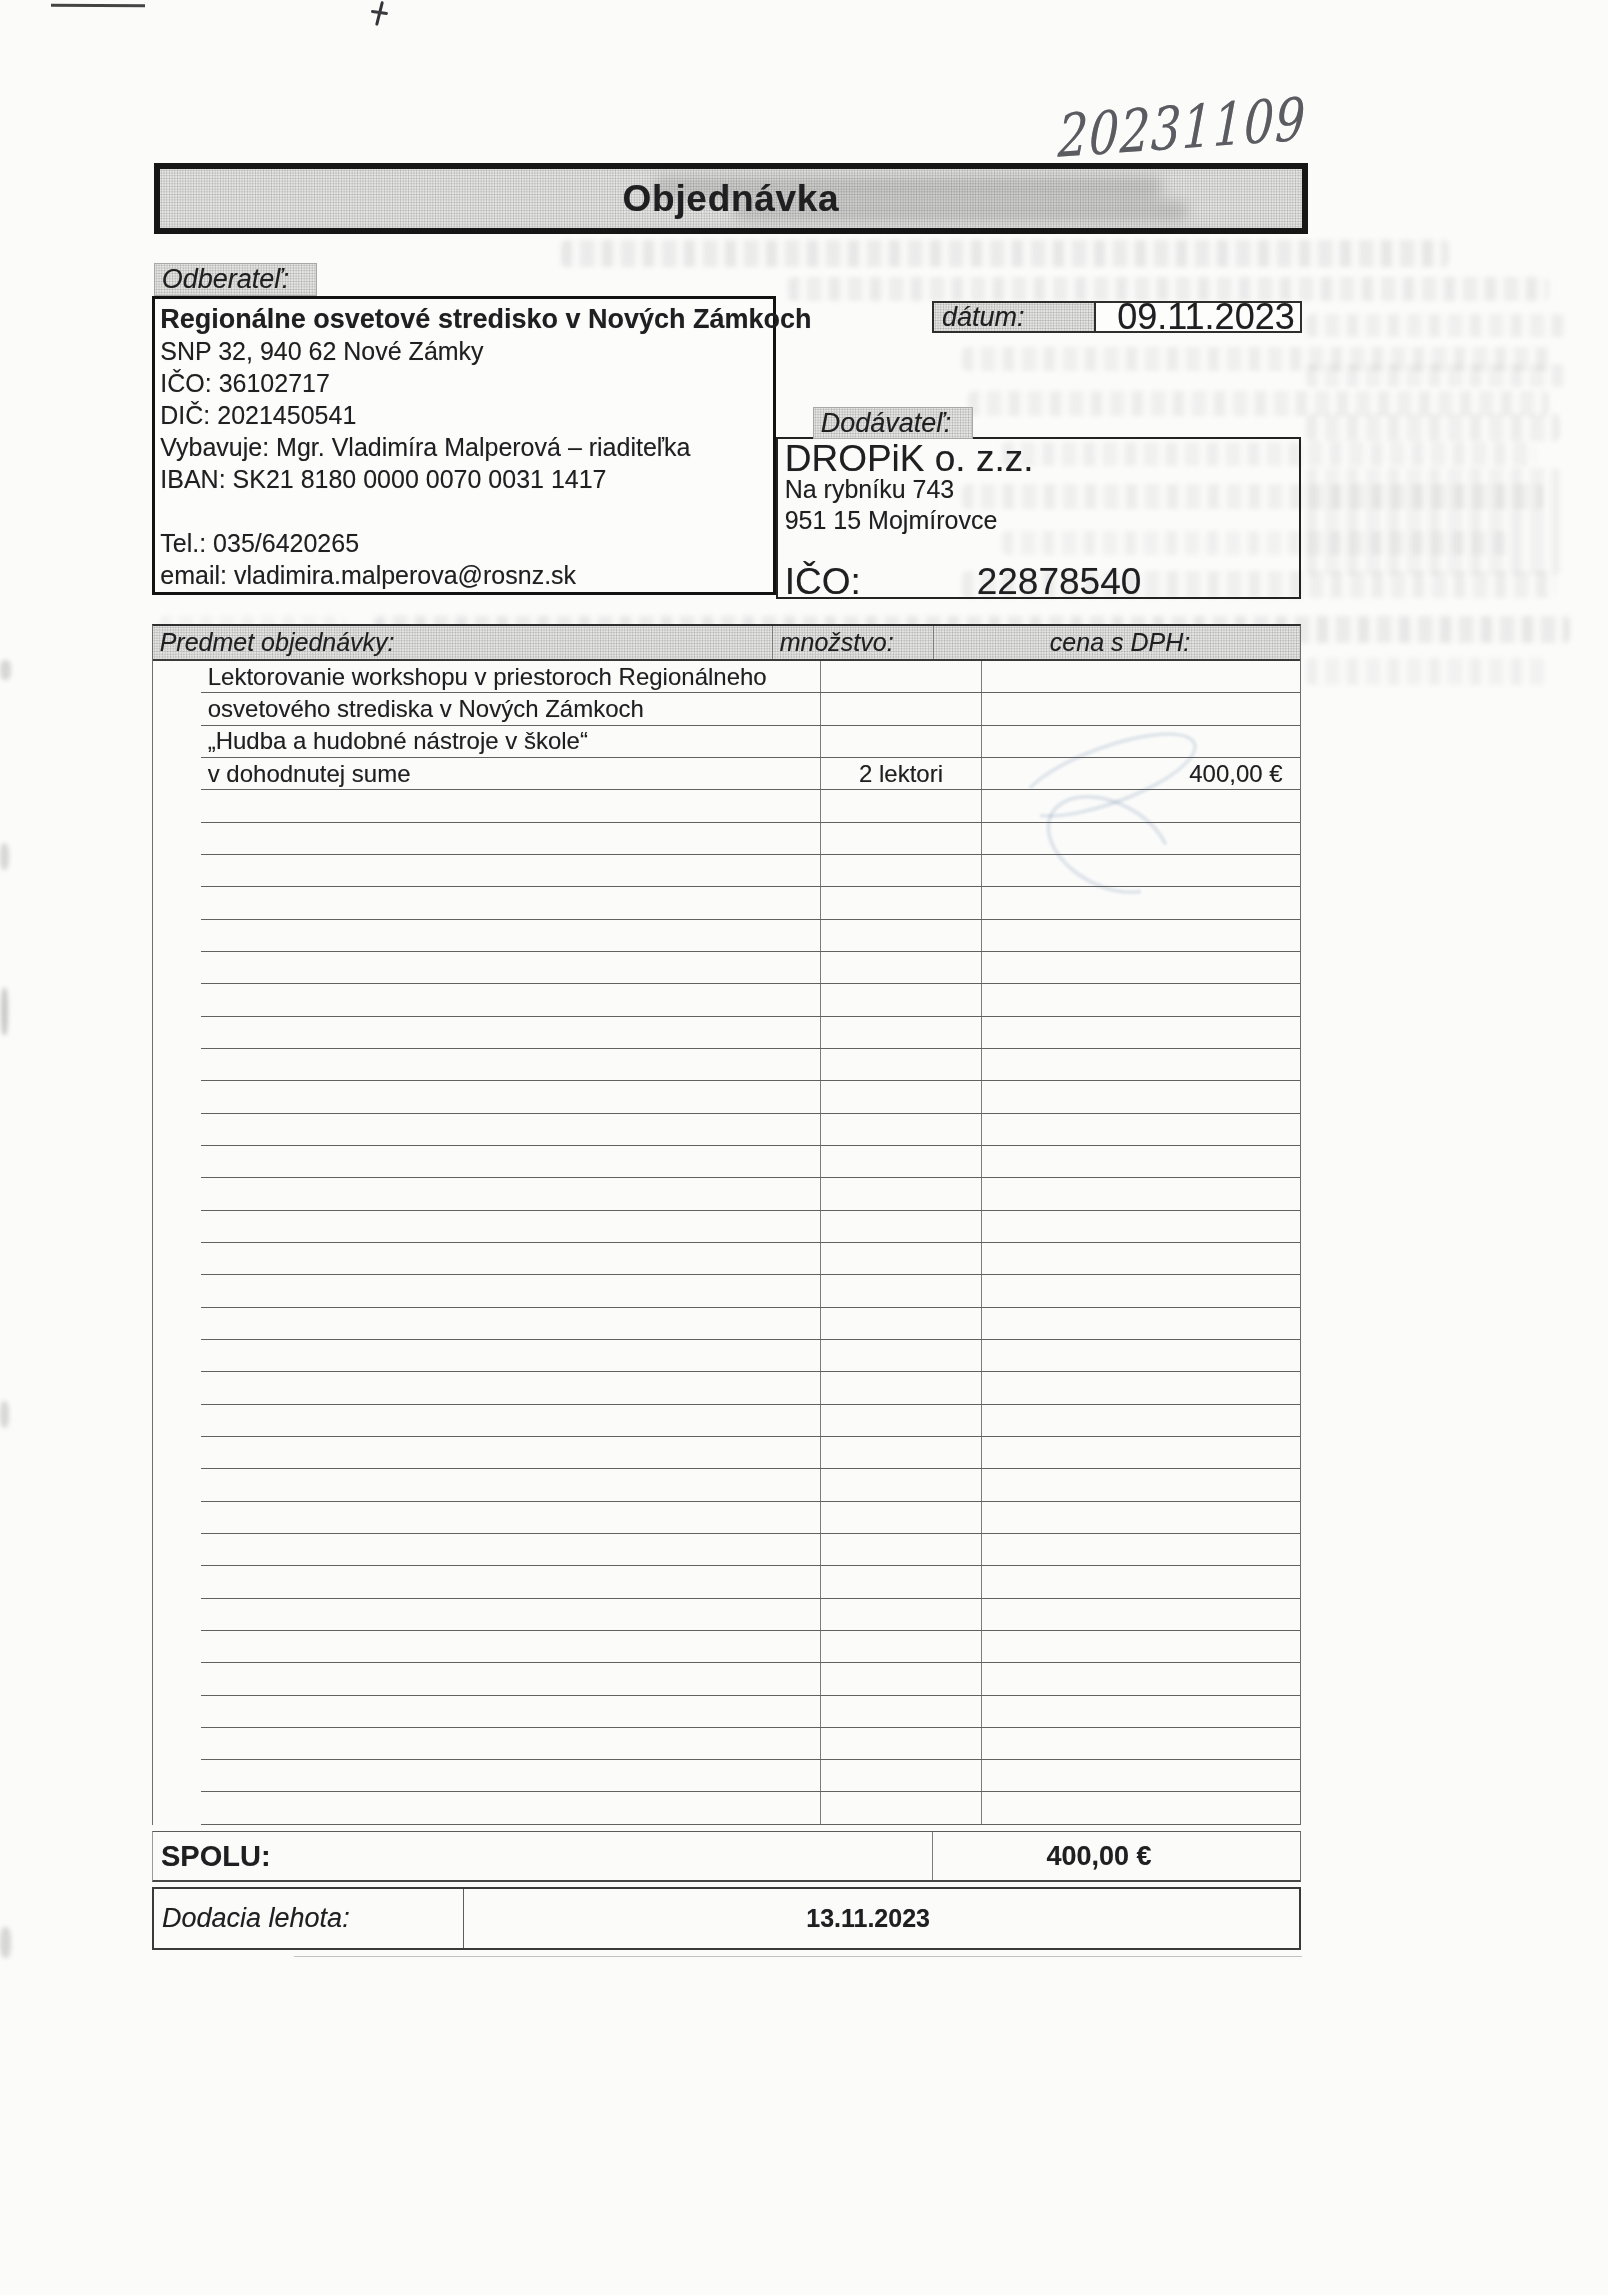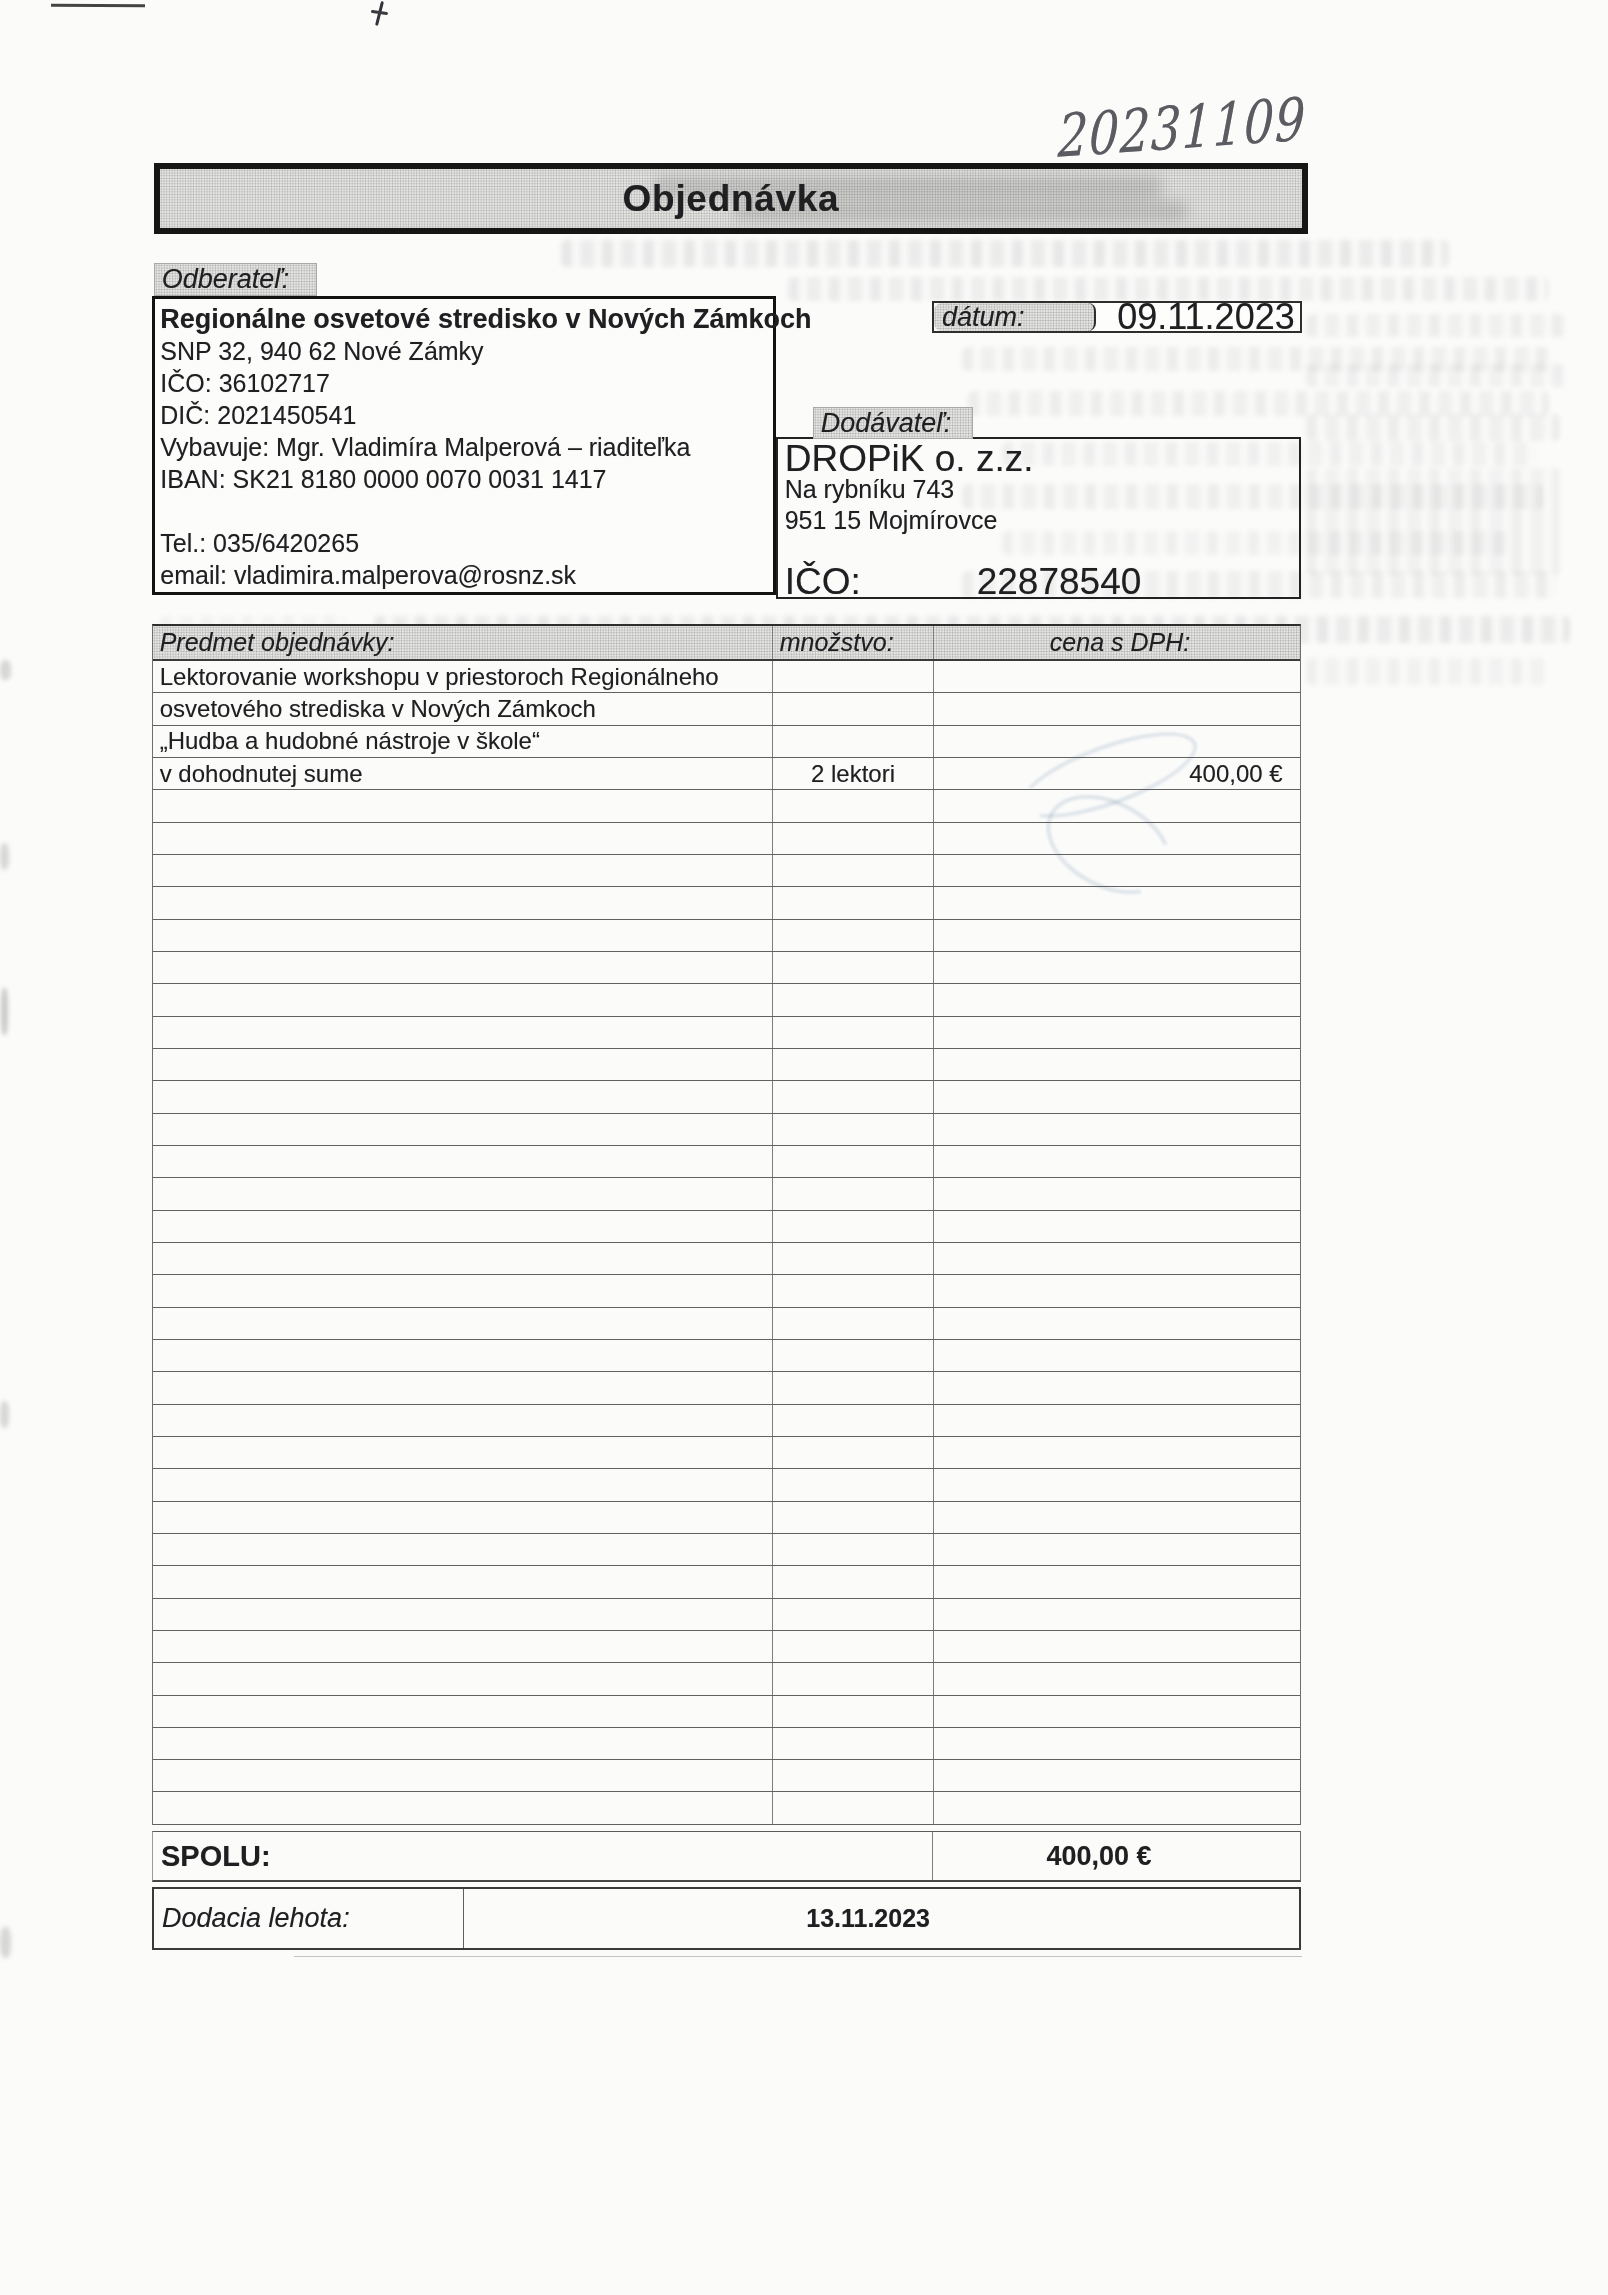--- a/index.html
+++ b/index.html
@@ -69,42 +69,42 @@
   }
   .customer-box .line{ font-size:25px; line-height:32px; white-space:nowrap; }
   .customer-box .line.bold{ font-size:27px; font-weight:bold; }
   .customer-box .spacer{ height:32px; }
 
   .datum-box{
     position:absolute; left:932px; top:301px; width:370px; height:32px;
     border:2px solid #2e2e2e; display:flex; z-index:2;
   }
   .datum-label{ flex:0 0 162px; border-right:2px solid #2e2e2e; font-style:italic; font-size:27px;
-    display:flex; align-items:center; padding-left:8px;border-radius:8px; }
+    display:flex; align-items:center; padding-left:8px; }
   .datum-value{ flex:1; background:#fdfdfc; font-size:36px; display:flex; align-items:center;
     justify-content:flex-end; padding-right:5.3px; }
 
   .supplier-box{
     position:absolute; left:776px; top:437px; width:525px; height:162px;
     border:2px solid #222; z-index:2; padding:4px 0 0 6.7px;
   }
   .supplier-box .line{ font-size:25px; line-height:31px; white-space:nowrap; }
   .supplier-box .line.bold{ font-size:37px; font-weight:normal; }
   .ico-row{ margin-top:25px; font-size:37px; display:flex;gap:32px; }
   .ico-row .ico-label{ width:160px; }
 
   
   .order-table{
     position:absolute; left:152px; top:624px; width:1149px; height:1201px;
     border-top:2px solid #2e2e2e; border-left:1.3px solid #6e6e6e; border-right:1.3px solid #6e6e6e;
     display:flex; flex-direction:column; z-index:2;
   }
   .thead{ flex:0 0 35px; display:flex; border-bottom:2px solid #3a3a3a; }
   .thead > div{ font-style:italic; font-size:25px; display:flex; align-items:center; }
-  .tbody{ flex:1; display:flex; flex-direction:column; }
+  .tbody{ flex:1; display:flex; flex-direction:column;margin-left:48px; }
   .trow{ flex:1 1 0; display:flex; border-bottom:1.3px solid #616161; }
   .c1{ flex:0 0 619px; padding-left:6.7px; }
   .c2{ flex:0 0 161px; border-left:1.3px solid #7d7d7d; }
   .c3{ flex:1; border-left:1.3px solid #7d7d7d; }
   .trow > div{ display:flex; align-items:center; font-size:24px; white-space:nowrap; }
   .thead .c2{ padding-left:6.7px; }
   .thead .c3{ justify-content:center; padding-left:6px; }
   .cell-center{ justify-content:center; padding-left:0 !important; }
   .cell-right{ justify-content:flex-end; padding-right:17.4px; }
 

